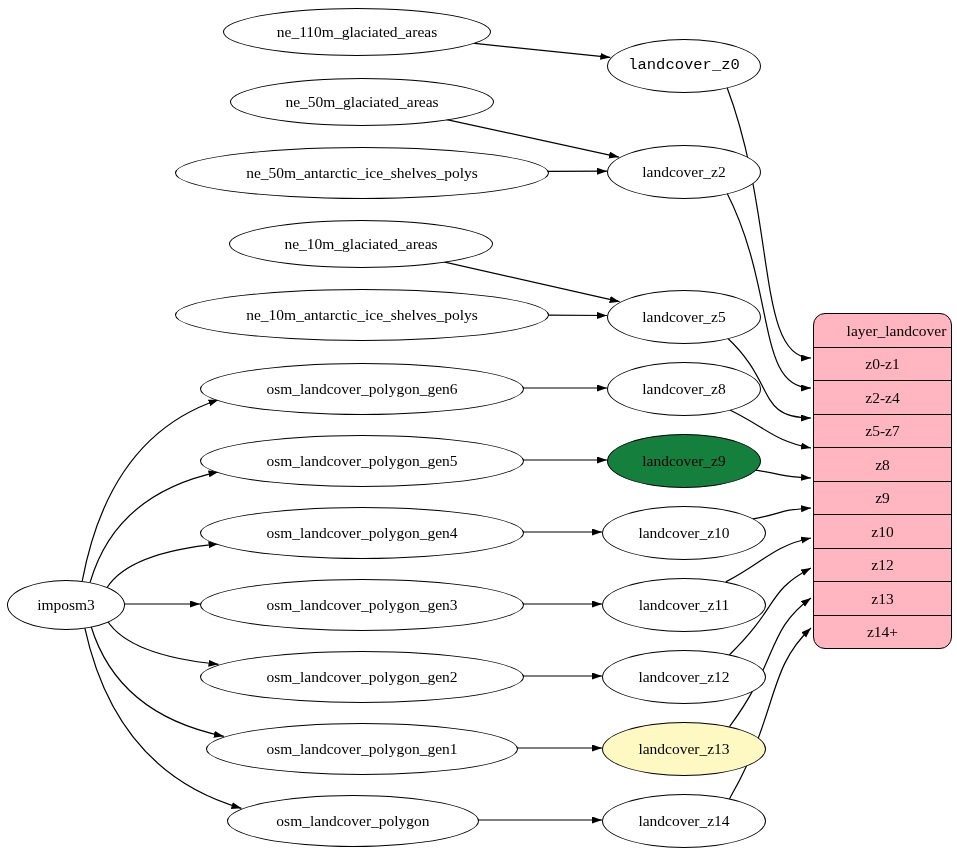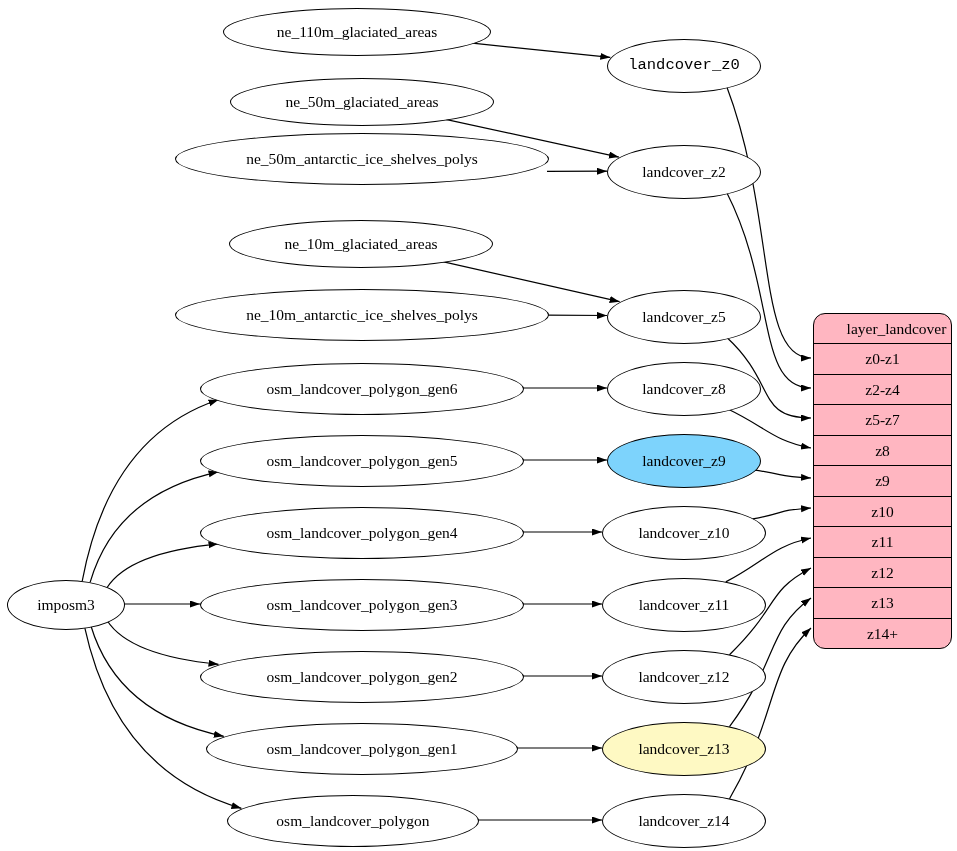--- a/index.html
+++ b/index.html
@@ -72,21 +72,21 @@
   <div id="nodes">
       <div class="node" style="left: 7px; top: 580px; width: 116px; height: 48px; background: rgb(255, 255, 255);">
         <span>imposm3</span>
       </div>
       <div class="node" style="left: 223px; top: 8px; width: 266px; height: 46px; background: rgb(255, 255, 255);">
         <span>ne_110m_glaciated_areas</span>
       </div>
       <div class="node" style="left: 230px; top: 78px; width: 262px; height: 46px; background: rgb(255, 255, 255);">
         <span>ne_50m_glaciated_areas</span>
       </div>
-      <div class="node" style="left: 175px; top: 133px; width: 372px; height: 50px; background: rgb(255, 255, 255);">
+      <div class="node" style="left: 175px; top: 147px; width: 372px; height: 50px; background: rgb(255, 255, 255);">
         <span>ne_50m_antarctic_ice_shelves_polys</span>
       </div>
       <div class="node" style="left: 229px; top: 220px; width: 262px; height: 46px; background: rgb(255, 255, 255);">
         <span>ne_10m_glaciated_areas</span>
       </div>
       <div class="node" style="left: 175px; top: 289px; width: 372px; height: 50px; background: rgb(255, 255, 255);">
         <span>ne_10m_antarctic_ice_shelves_polys</span>
       </div>
       <div class="node" style="left: 200px; top: 363px; width: 322px; height: 50px; background: rgb(255, 255, 255);">
         <span>osm_landcover_polygon_gen6</span>
@@ -114,21 +114,21 @@
       </div>
       <div class="node" style="left: 607px; top: 145px; width: 152px; height: 52px; background: rgb(255, 255, 255);">
         <span>landcover_z2</span>
       </div>
       <div class="node" style="left: 607px; top: 290px; width: 152px; height: 52px; background: rgb(255, 255, 255);">
         <span>landcover_z5</span>
       </div>
       <div class="node" style="left: 607px; top: 362px; width: 152px; height: 52px; background: rgb(255, 255, 255);">
         <span>landcover_z8</span>
       </div>
-      <div class="node" style="left: 607px; top: 434px; width: 152px; height: 52px; background: #7dd3fc;">
+      <div class="node" style="left: 607px; top: 434px; width: 152px; height: 52px; background: #15803d;">
         <span>landcover_z9</span>
       </div>
       <div class="node" style="left: 602px; top: 506px; width: 162px; height: 52px; background: rgb(255, 255, 255);">
         <span>landcover_z10</span>
       </div>
       <div class="node" style="left: 602px; top: 578px; width: 162px; height: 52px; background: rgb(255, 255, 255);">
         <span>landcover_z11</span>
       </div>
       <div class="node" style="left: 602px; top: 650px; width: 162px; height: 52px; background: rgb(255, 255, 255);">
         <span>landcover_z12</span>
@@ -142,18 +142,17 @@
     </div>
 
   <div class="record" id="record-node" style="left: 813px; top: 313px; width: 137px; height: 334px; background: rgb(255, 182, 193);">
     <div class="record-row">layer_landcover</div>
   <div class="record-row">z0-z1</div>
       <div class="record-row">z2-z4</div>
       <div class="record-row">z5-z7</div>
       <div class="record-row">z8</div>
       <div class="record-row">z9</div>
       <div class="record-row">z10</div>
-      <div class="record-row">z11</div>
       <div class="record-row">z12</div>
       <div class="record-row">z13</div>
       <div class="record-row">z14+</div>
     </div>
 </div>
 
 </body></html>

